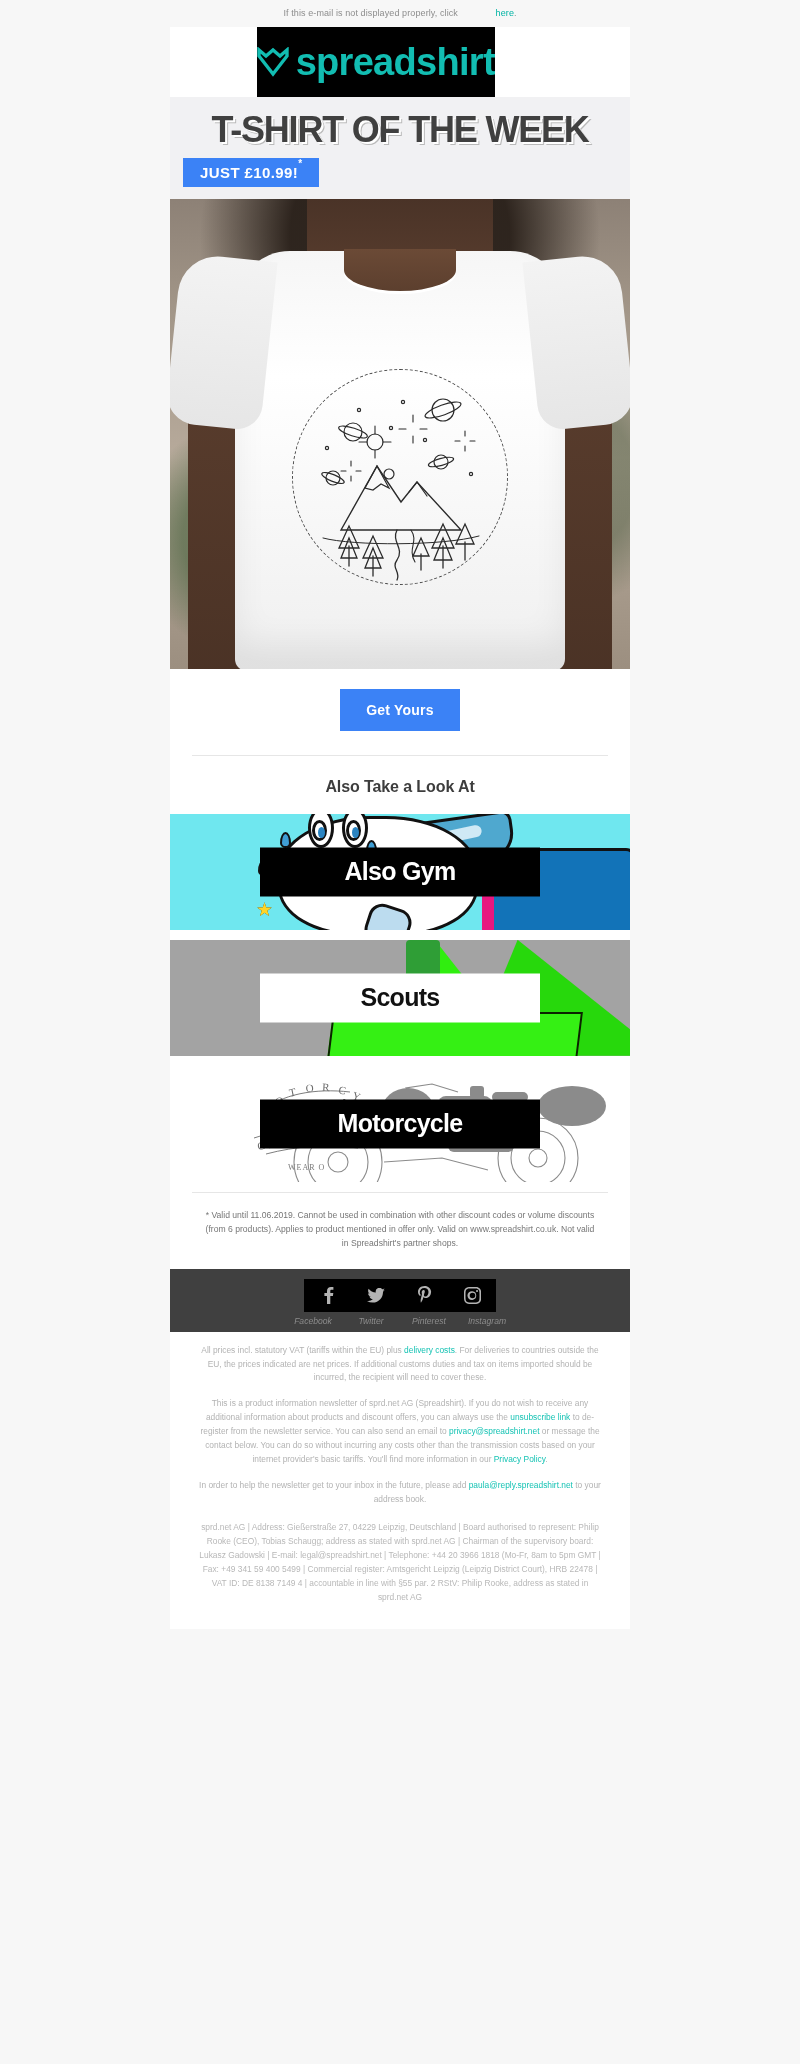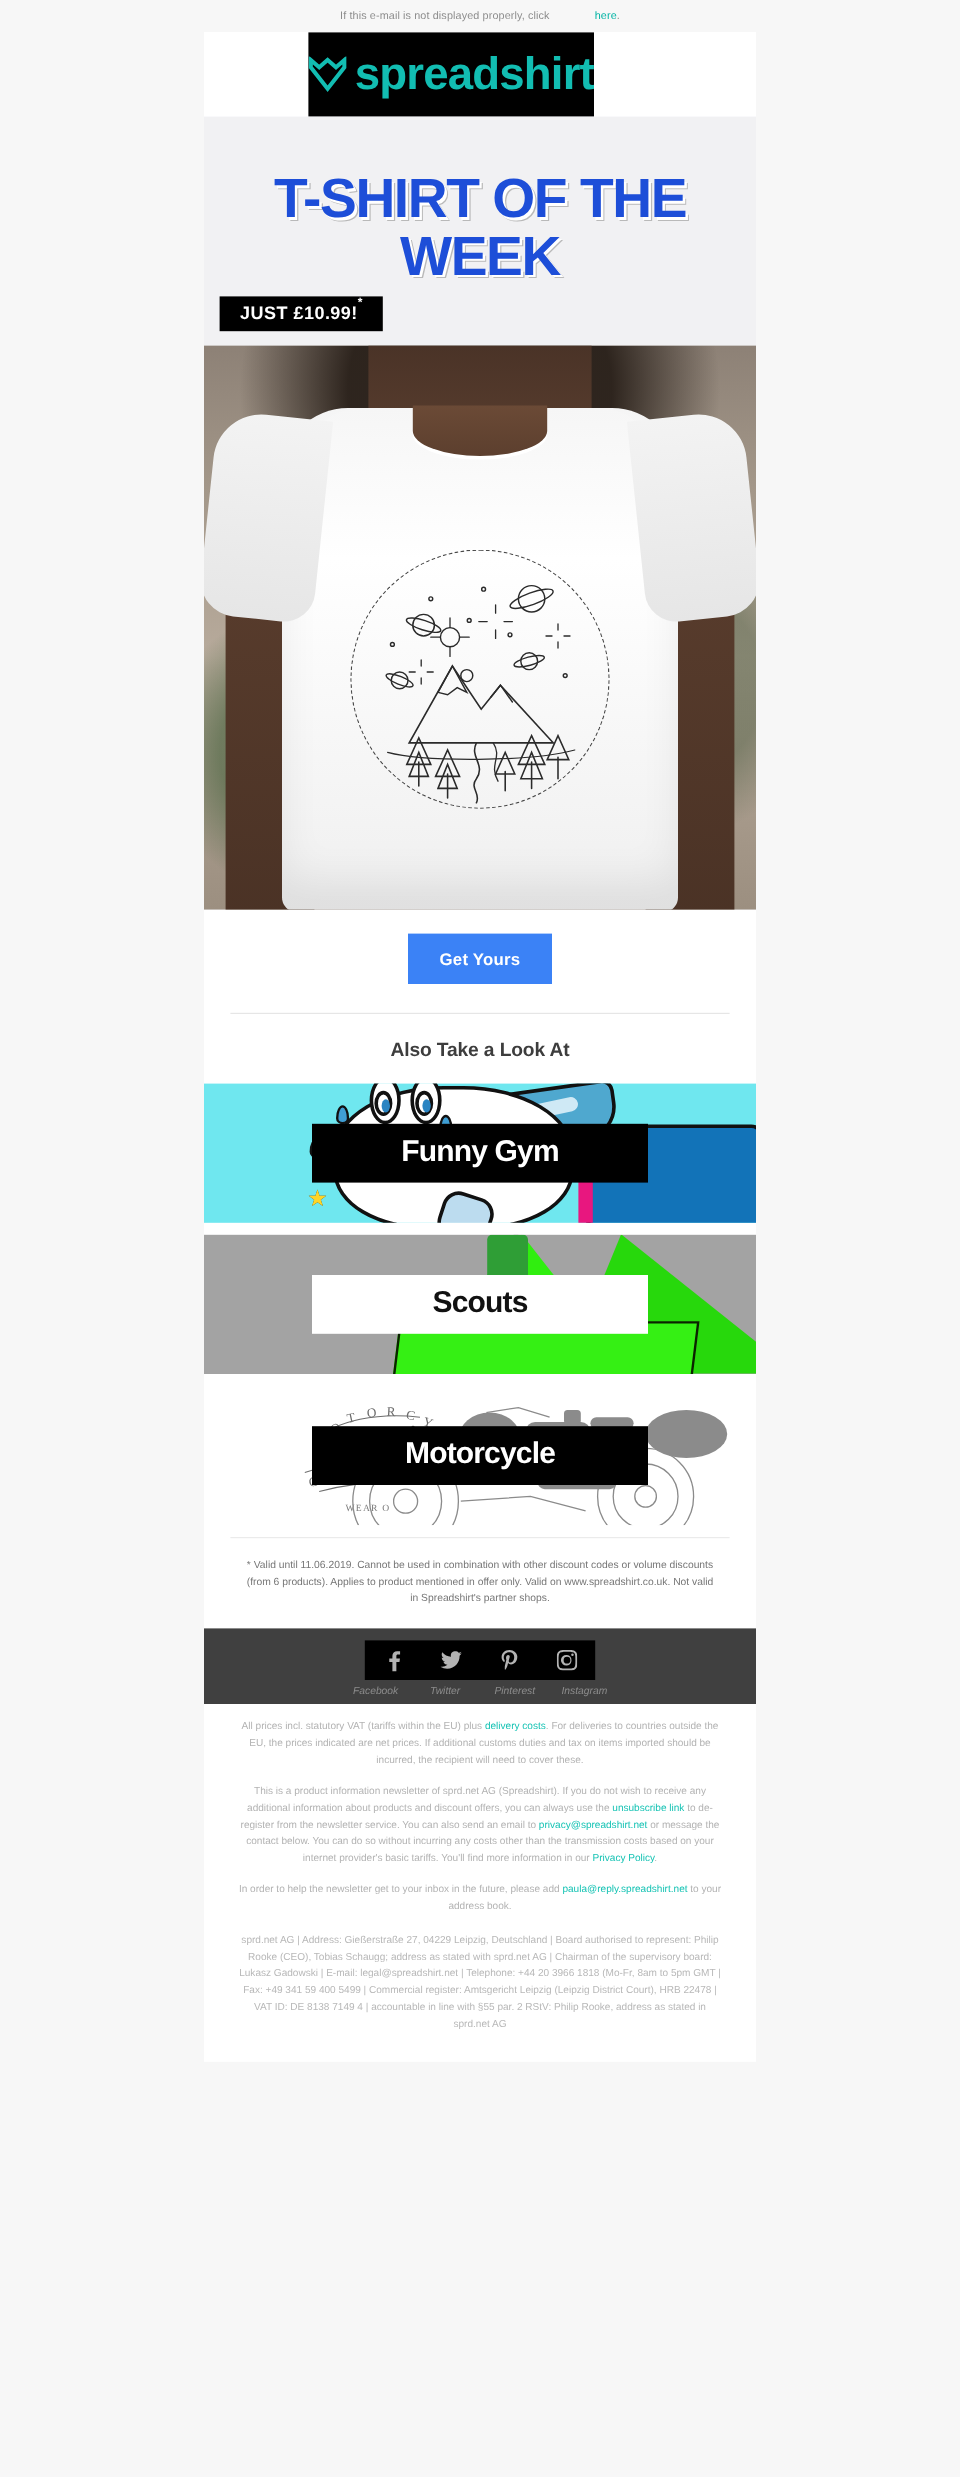--- a/index.html
+++ b/index.html
@@ -45,33 +45,32 @@
     font-weight: bold;
     letter-spacing: -.7px;
     line-height: 1;
     font-family: "Liberation Sans", sans-serif;
   }
 
   
   .headline-wrap { background: #f1f1f3; padding: 14px 0 12px 0; }
   .headline {
     text-align: center;
-    font-size: 46px;
+    font-size: 36px;
     font-weight: bold;
     letter-spacing: -1.2px;
-    color: #1d4ed8;
+    color: #404040;
     line-height: 1.05;
     text-shadow: 2px 2px 0 #ffffff, 3px 3px 0 #b9b9b9;
     font-family: "Liberation Sans", sans-serif;
-    margin-top: 30px;
   }
   .badge-row { margin-top: 9px; padding-left: 13px; }
   .price-badge {
     display: inline-block;
-    background: #000000;
+    background: #3b82f6;
     color: #ffffff;
     font-size: 15px;
     font-weight: bold;
     letter-spacing: .4px;
     padding: 5px 17px 6px 17px;
   }
   .price-badge sup { font-size: 10px; top: -.45em; position: relative; }
 
   
   .hero { height: 470px; position: relative; overflow: hidden; background:#b9b3ad; }
@@ -309,21 +308,21 @@
     <span class="gym-eye" style="left:176px">
         <i></i>
       </span>
     <span class="gym-leg"></span>
     <span class="gym-short"></span>
     <span class="gym-drop" style="left:110px;top:18px"></span>
     <span class="gym-drop" style="left:88px;top:46px"></span>
     <span class="gym-drop" style="left:196px;top:26px"></span>
     <span class="gym-drop" style="left:226px;top:42px"></span>
     <span class="gym-star">★</span>
-    <span class="banner-label lbl-dark">Funny Gym</span>
+    <span class="banner-label lbl-dark">Also Gym</span>
   </div>
 
   <div class="banner bn-scouts">
     <span class="sc-tent2"></span>
     <span class="sc-tent"></span>
     <span class="sc-pole"></span>
     <span class="sc-strap"></span>
     <span class="sc-box"></span>
     <span class="banner-label lbl-light">Scouts</span>
   </div>

